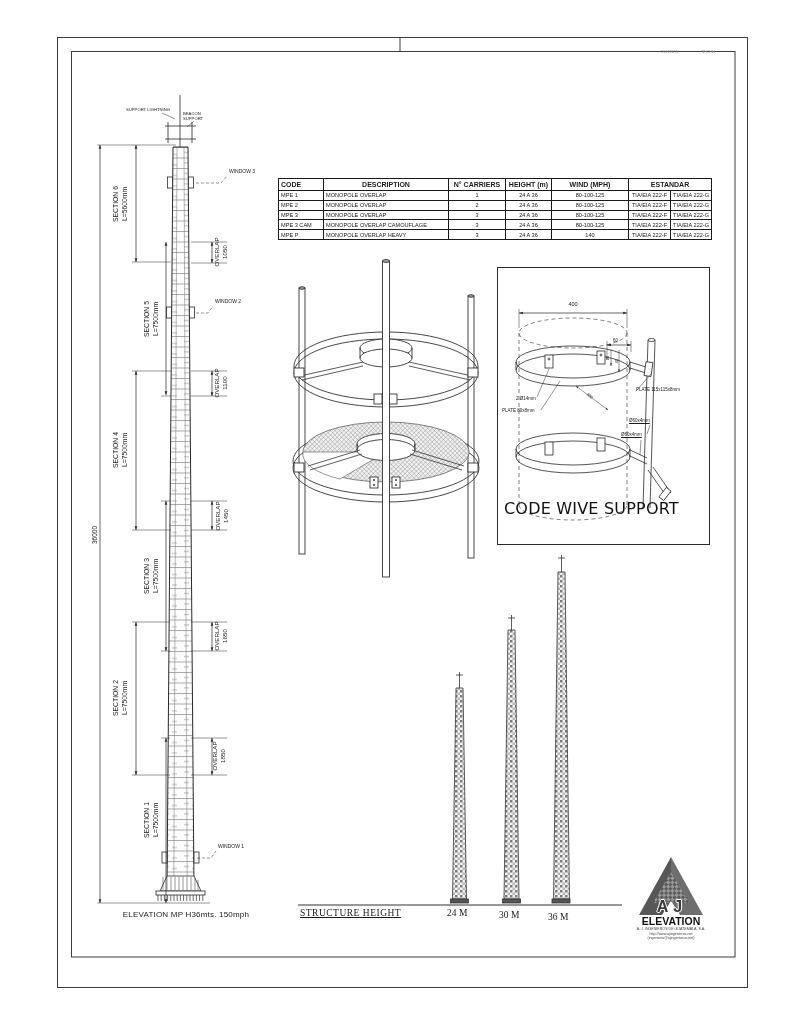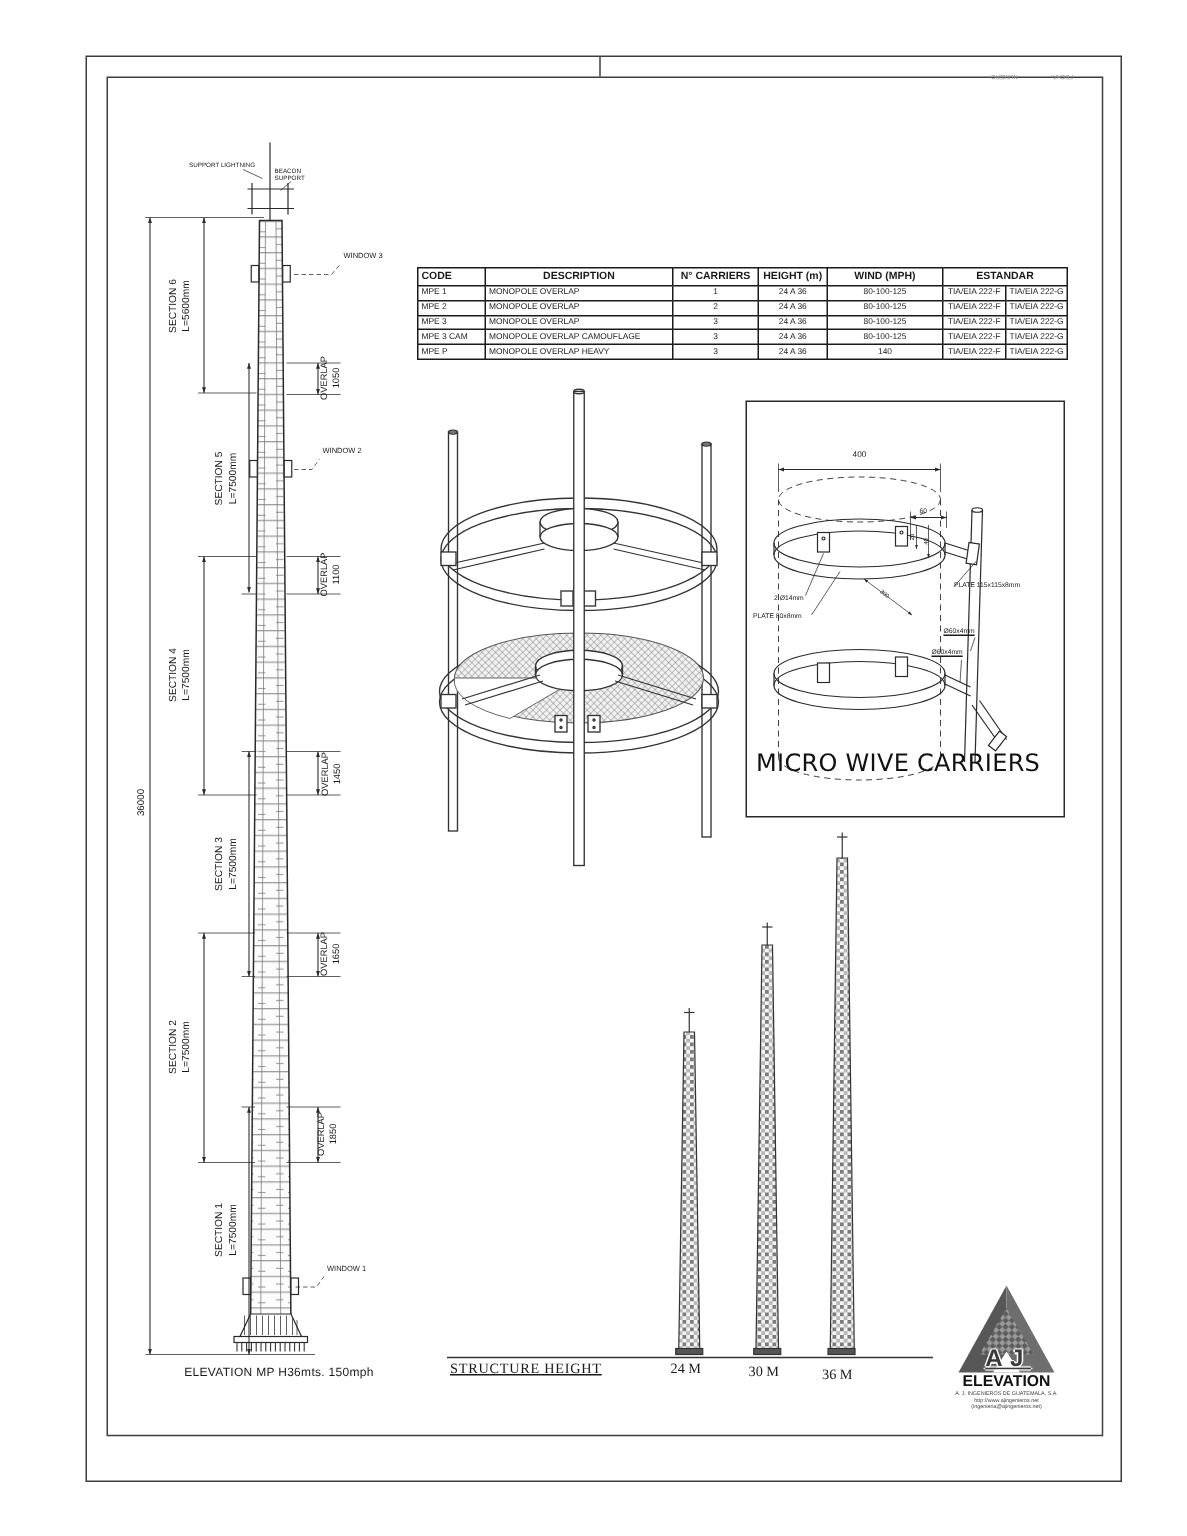--- a/index.html
+++ b/index.html
@@ -398,24 +398,24 @@
 <span class="lbl c" style="left:573px;top:304px;font-size:5.5px;">400</span>
 <span class="lbl" style="left:613px;top:338px;font-size:4.5px;">60</span>
 <span class="vlabel" style="left:608px;top:358px;font-size:4px;">20</span>
 <span class="vlabel" style="left:617px;top:361px;font-size:4px;">40</span>
 <span class="lbl" style="left:586px;top:394px;font-size:4px;transform:rotate(38deg);">300</span>
 <span class="lbl" style="left:516px;top:396px;font-size:4.5px;">2 Ø14mm</span>
 <span class="lbl" style="left:502px;top:408px;font-size:4.5px;">PLATE 80x8mm</span>
 <span class="lbl" style="left:636px;top:387px;font-size:4.5px;">PLATE 115x115x8mm</span>
 <span class="lbl und" style="left:629px;top:418px;font-size:4.5px;">Ø60x4mm</span>
 <span class="lbl und" style="left:621px;top:432px;font-size:4.5px;">Ø60x4mm</span>
-<span class="lbl micro-title" style="left:504px;top:500px;">MICRO WIVE CARRIERS</span>
+<span class="lbl micro-title" style="left:504px;top:500px;">CODE WIVE SUPPORT</span>
 
 <span class="lbl serif" style="left:300px;top:908px;font-size:9.5px;letter-spacing:0.5px;text-decoration:underline;">STRUCTURE HEIGHT</span>
 <span class="lbl serif" style="left:447px;top:908px;font-size:9.5px;">24 M</span>
 <span class="lbl serif" style="left:499px;top:910px;font-size:9.5px;text-align:center;">30 M</span>
 <span class="lbl serif" style="left:548px;top:912px;font-size:9.5px;">36 M</span>
 
-<span class="lbl c" style="left:672px;top:907px;font-size:16px;font-weight:bold;letter-spacing:5px;color:#3a3a3a;text-shadow:-1px 0 #fff,1px 0 #fff,0 -1px #fff,0 1px #fff;text-decoration:underline;">AJ</span>
+<span class="lbl c" style="left:672px;top:907px;font-size:16px;font-weight:bold;letter-spacing:5px;color:#3a3a3a;text-shadow:-1px 0 #fff,1px 0 #fff,0 -1px #fff,0 1px #fff;">AJ</span>
 <span class="lbl c" style="left:671px;top:921px;font-size:10.5px;font-weight:bold;color:#111;">ELEVATION</span>
 <span class="lbl c" style="left:671px;top:929px;font-size:3.6px;color:#444;">A. J. INGENIEROS DE GUATEMALA, S.A.</span>
 <span class="lbl c" style="left:671px;top:933.5px;font-size:3.6px;color:#444;">http://www.ajingenieros.net</span>
 <span class="lbl c" style="left:671px;top:938px;font-size:3.6px;color:#444;">(ingenieria@ajingenieros.net)</span>
 
 </body></html>

